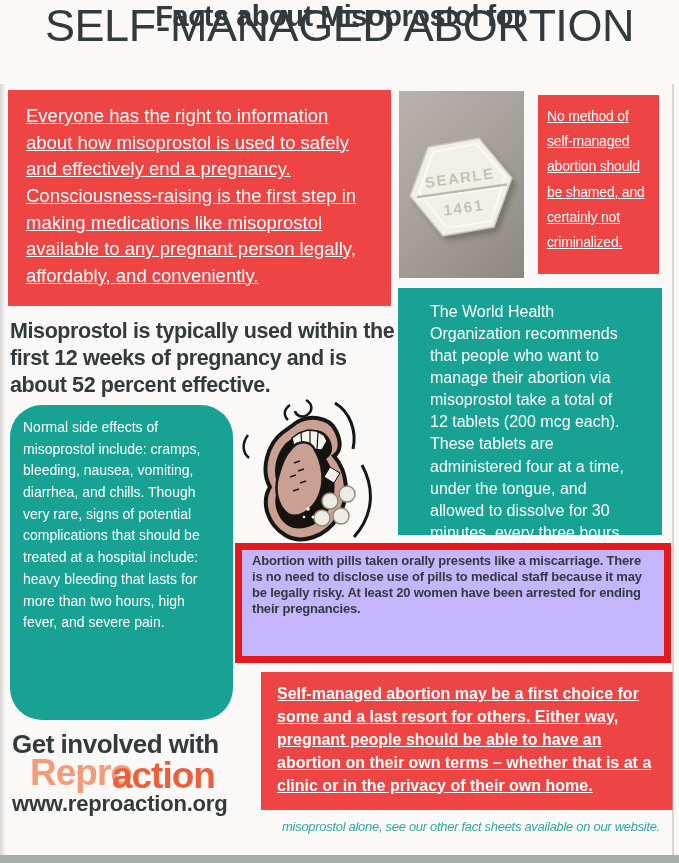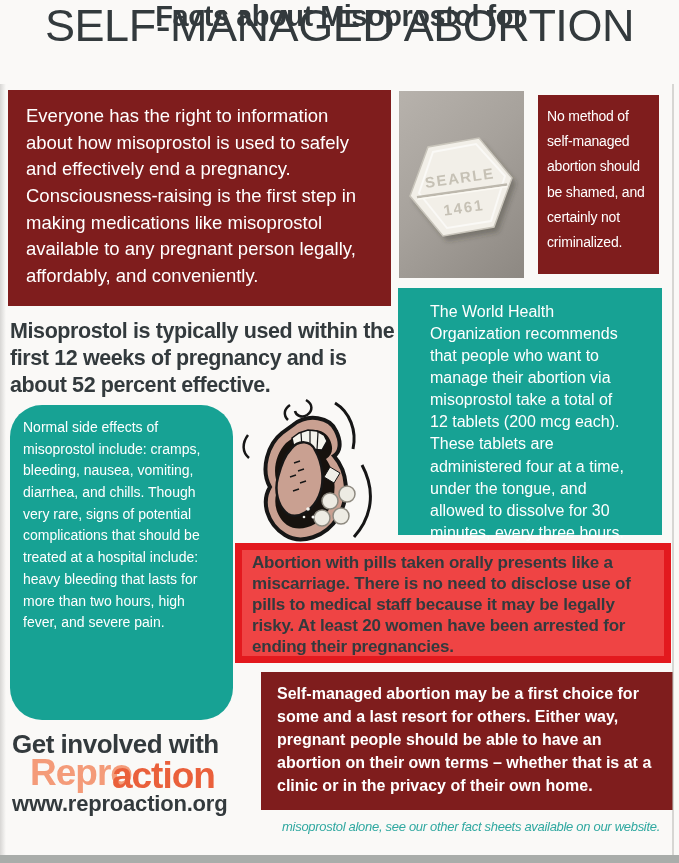--- a/index.html
+++ b/index.html
@@ -4,37 +4,37 @@
 <style>
   html,body { margin:0; padding:0; background:#e4e4e2; }
   .page {
     position:relative; width:679px; height:863px; margin:0 auto;
     background:#faf9f7; overflow:hidden;
     font-family:"Liberation Sans", sans-serif;
     -webkit-font-smoothing:antialiased;
   }
   .abs { position:absolute; box-sizing:border-box; }
   .box { position:absolute; box-sizing:border-box; color:#ffffff; }
-  .orange { background:#7f1d1d; }
+  .orange { background:#ef4444;text-decoration:underline; }
   .teal   { background:#17A294; }
   .darktext { color:#333A3D; }
 
   #title1 { left:0; top:4;  width:679px; text-align:center; font-size:29px; font-weight:800; color:#333A3D; letter-spacing:-0.5px; }
   #title2 { left:0; top:31; width:679px; text-align:center; font-size:45px; font-weight:400; color:#333A3D; letter-spacing:-0.5px; }
 
   #box-info { left:8px; top:90px; width:383px; height:216px; padding:13px 18px; font-size:18.5px; line-height:1.44; }
   #pill-photo { left:399px; top:91px; width:125px; height:187px;
     background: linear-gradient(135deg,#b7b2ac 0%, #a7a29c 45%, #8d8882 100%); }
   #box-no-shame { left:538px; top:95px; width:121px; height:179px; padding:9px 9px; font-size:14px; line-height:1.8; letter-spacing:-0.2px; }
   #box-who { left:398px; top:288px; width:264px; height:247px; padding:13px 32px; font-size:16px; line-height:1.38; }
   #statement { left:10px; top:318px; width:386px; font-size:21.5px; font-weight:800; line-height:1.26; letter-spacing:-0.4px; }
   #box-side-effects { left:10px; top:405px; width:223px; height:315px; padding:12px 13px; font-size:14px; line-height:1.55;border-radius:32px; }
   #mouth { left:238px; top:397px; width:158px; height:152px; }
-  #box-warning { left:235px; top:543px; width:436px; height:120px; background:#ef4444;
-    border:7px solid #E3191E; padding:3px 10px; font-size:17px; font-weight:800; line-height:1.23; letter-spacing:-0.2px; }
+  #box-warning { left:235px; top:543px; width:436px; height:120px; background:#c4b5fd;
+    border:7px solid #E3191E; padding:3px 10px; font-size:13px; font-weight:800; line-height:1.23; letter-spacing:-0.2px; }
   #box-own-terms { left:261px; top:672px; width:412px; height:138px; padding:11px 16px; font-size:16px; font-weight:700; line-height:1.43; }
   #get-involved { left:12px; top:729px; font-size:26px; font-weight:800; letter-spacing:-0.5px; }
   #logo { left:30px; top:752px; font-size:37px; font-weight:800; letter-spacing:-1px; white-space:nowrap; }
   #logo .part1 { color:#F49B79; }
   #logo .part2 { color:#EA603B; margin-left:-20px; position:relative; top:3px; }
   #website { left:12px; top:791px; font-size:22px; font-weight:800; letter-spacing:-0.2px; }
   #footer-note { left:0; top:818px; width:660px; text-align:right; color:#2FA8A0;
     font-style:italic; font-size:13px; letter-spacing:-0.3px; line-height:1.35; font-weight:500; }
   #footer-note div { white-space:nowrap; }
   #bottom-bar { left:0; top:855px; width:679px; height:8px; background:#A9ADAA; }

